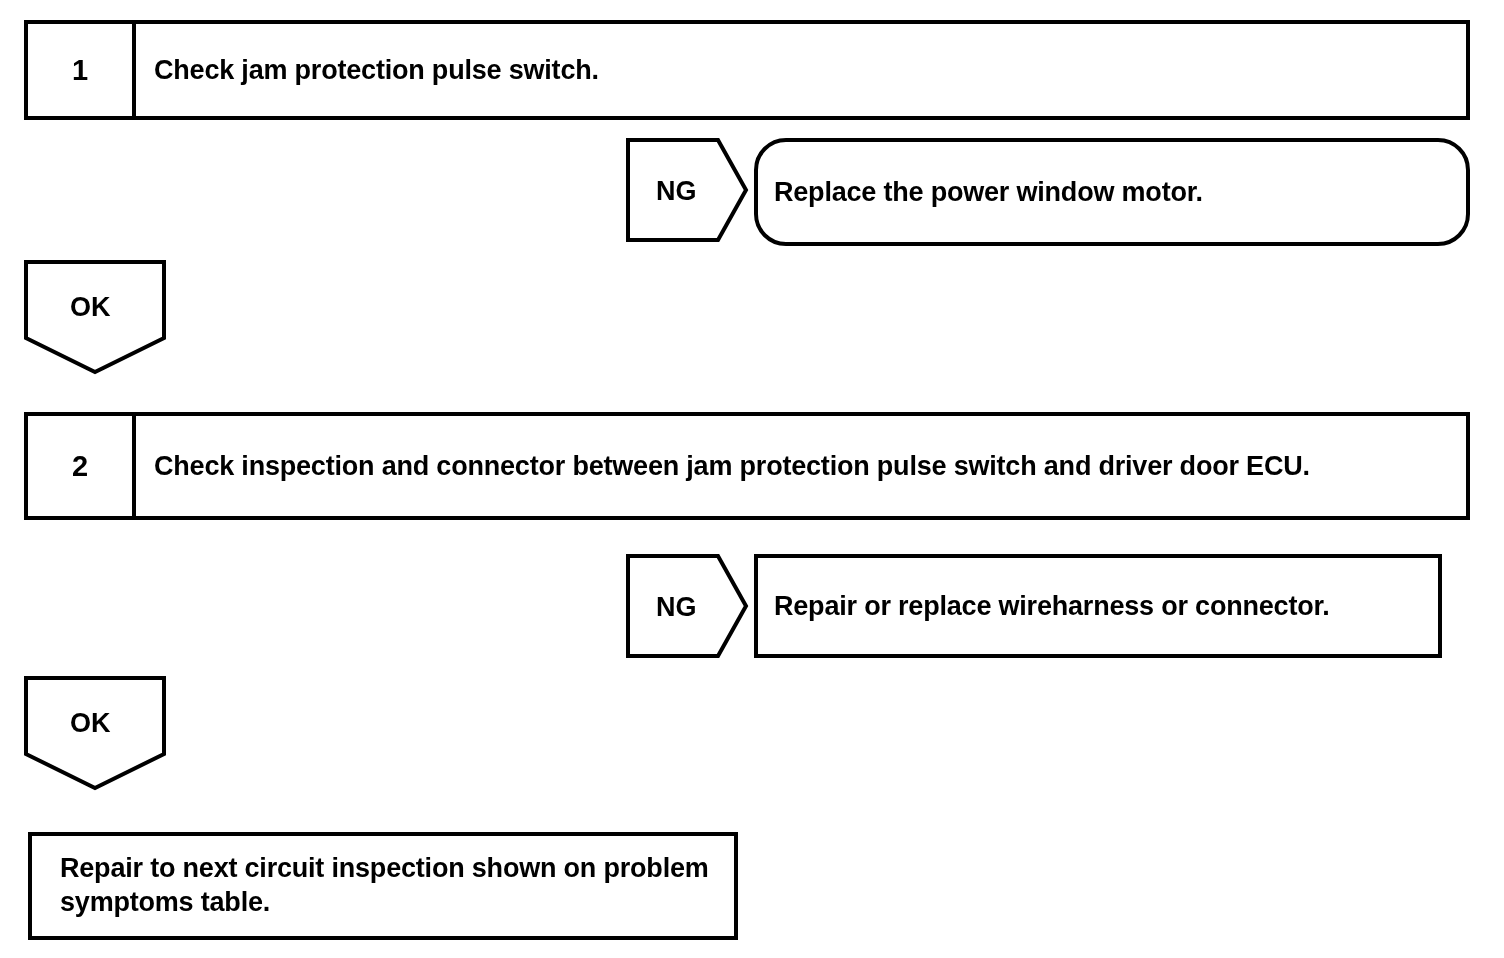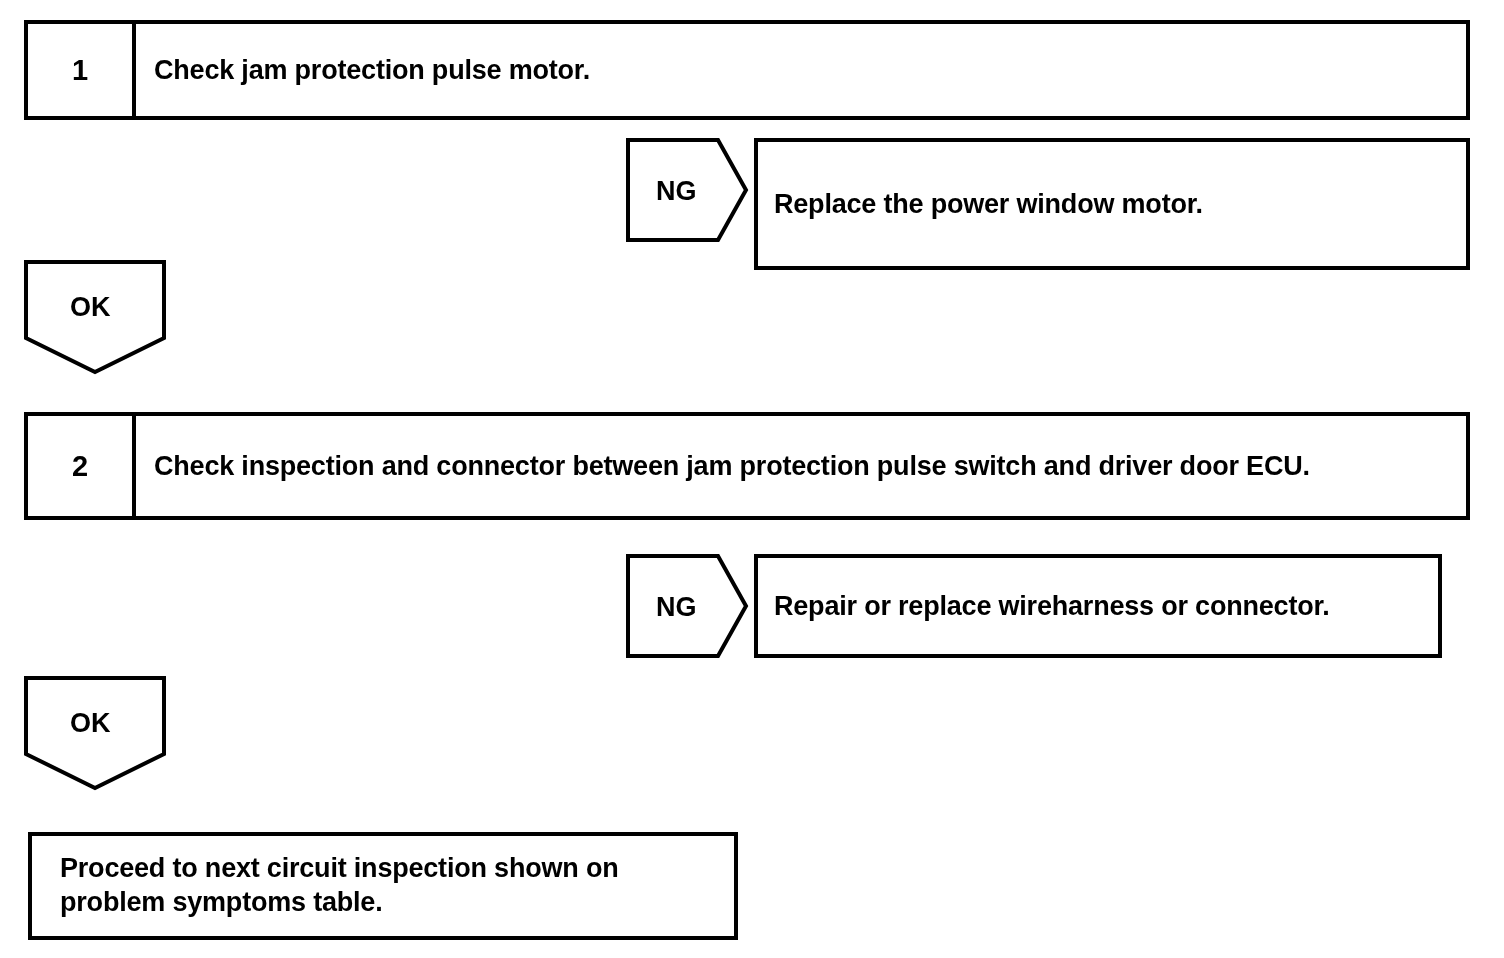--- a/index.html
+++ b/index.html
@@ -115,32 +115,32 @@
 </head>
 <body>
 
 <div id="canvas">
 
   <div class="step-box" style="left:24px; top:20px; width:1446px; height:100px;">
     <div class="step-num-cell">
       <span class="step-num">1</span>
     </div>
     <div class="step-text-cell">
-      <span class="step-text">Check jam protection pulse motor.</span>
+      <span class="step-text">Check jam protection pulse switch.</span>
     </div>
   </div>
 
   <div class="arrow-shape" style="left:626px; top:138px; width:122px; height:104px;">
     <svg width="122" height="104" viewBox="0 0 122 104" xmlns="http://www.w3.org/2000/svg">
       <polygon points="2,2 92,2 120,52 92,102 2,102" fill="#ffffff" stroke="#000000" stroke-width="4" stroke-linejoin="miter"></polygon>
     </svg>
     <span class="arrow-label" style="left:30px; top:40px;">NG</span>
   </div>
 
-  <div class="result-box" style="left:754px; top:138px; width:716px; height:132px;">
+  <div class="result-box" style="left:754px; top:138px; width:716px; height:108px;border-radius:32px;">
     <span class="result-text">Replace the power window motor.</span>
   </div>
 
   <div class="arrow-shape" style="left:24px; top:260px; width:142px; height:114px;">
     <svg width="142" height="114" viewBox="0 0 142 114" xmlns="http://www.w3.org/2000/svg">
       <polygon points="2,2 140,2 140,78 71,112 2,78" fill="#ffffff" stroke="#000000" stroke-width="4" stroke-linejoin="miter"></polygon>
     </svg>
     <span class="arrow-label" style="left:46px; top:34px;">OK</span>
   </div>
 
@@ -165,16 +165,16 @@
   </div>
 
   <div class="arrow-shape" style="left:24px; top:676px; width:142px; height:114px;">
     <svg width="142" height="114" viewBox="0 0 142 114" xmlns="http://www.w3.org/2000/svg">
       <polygon points="2,2 140,2 140,78 71,112 2,78" fill="#ffffff" stroke="#000000" stroke-width="4" stroke-linejoin="miter"></polygon>
     </svg>
     <span class="arrow-label" style="left:46px; top:34px;">OK</span>
   </div>
 
   <div class="terminal-box" style="left:28px; top:832px; width:710px; height:108px;">
-    <span class="terminal-text">Proceed to next circuit inspection shown on problem symptoms table.</span>
+    <span class="terminal-text">Repair to next circuit inspection shown on problem symptoms table.</span>
   </div>
 
 </div>
 
 </body></html>

